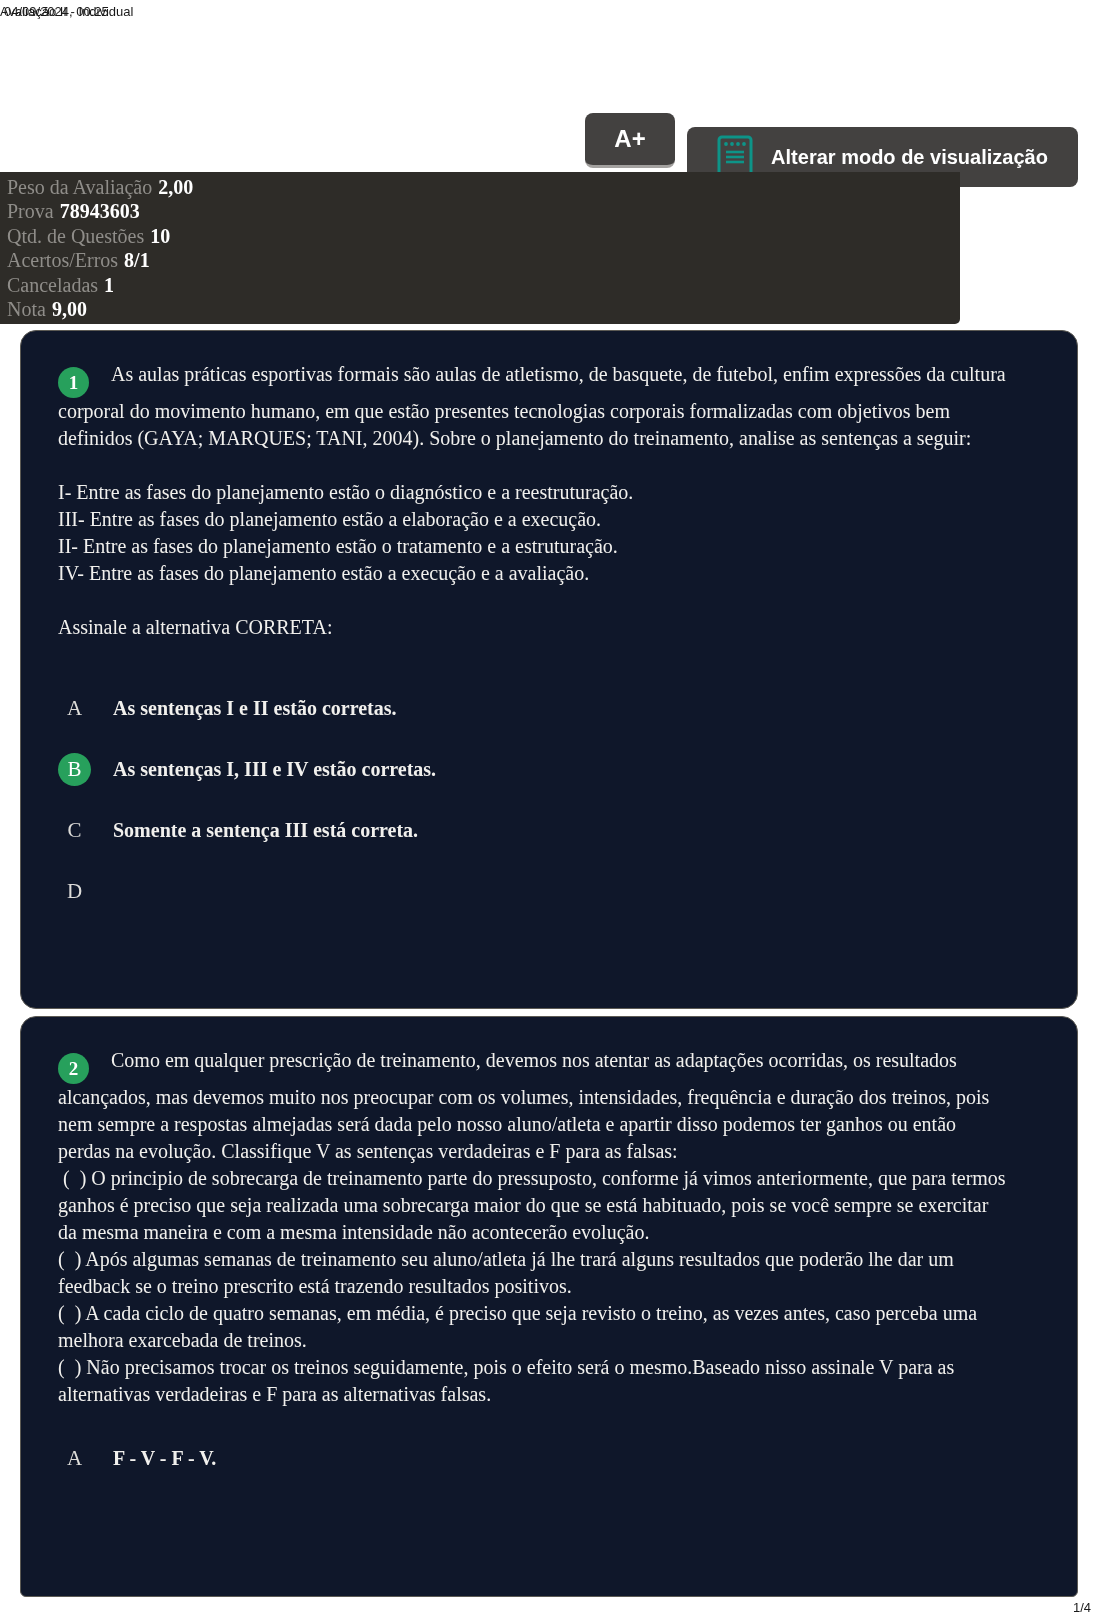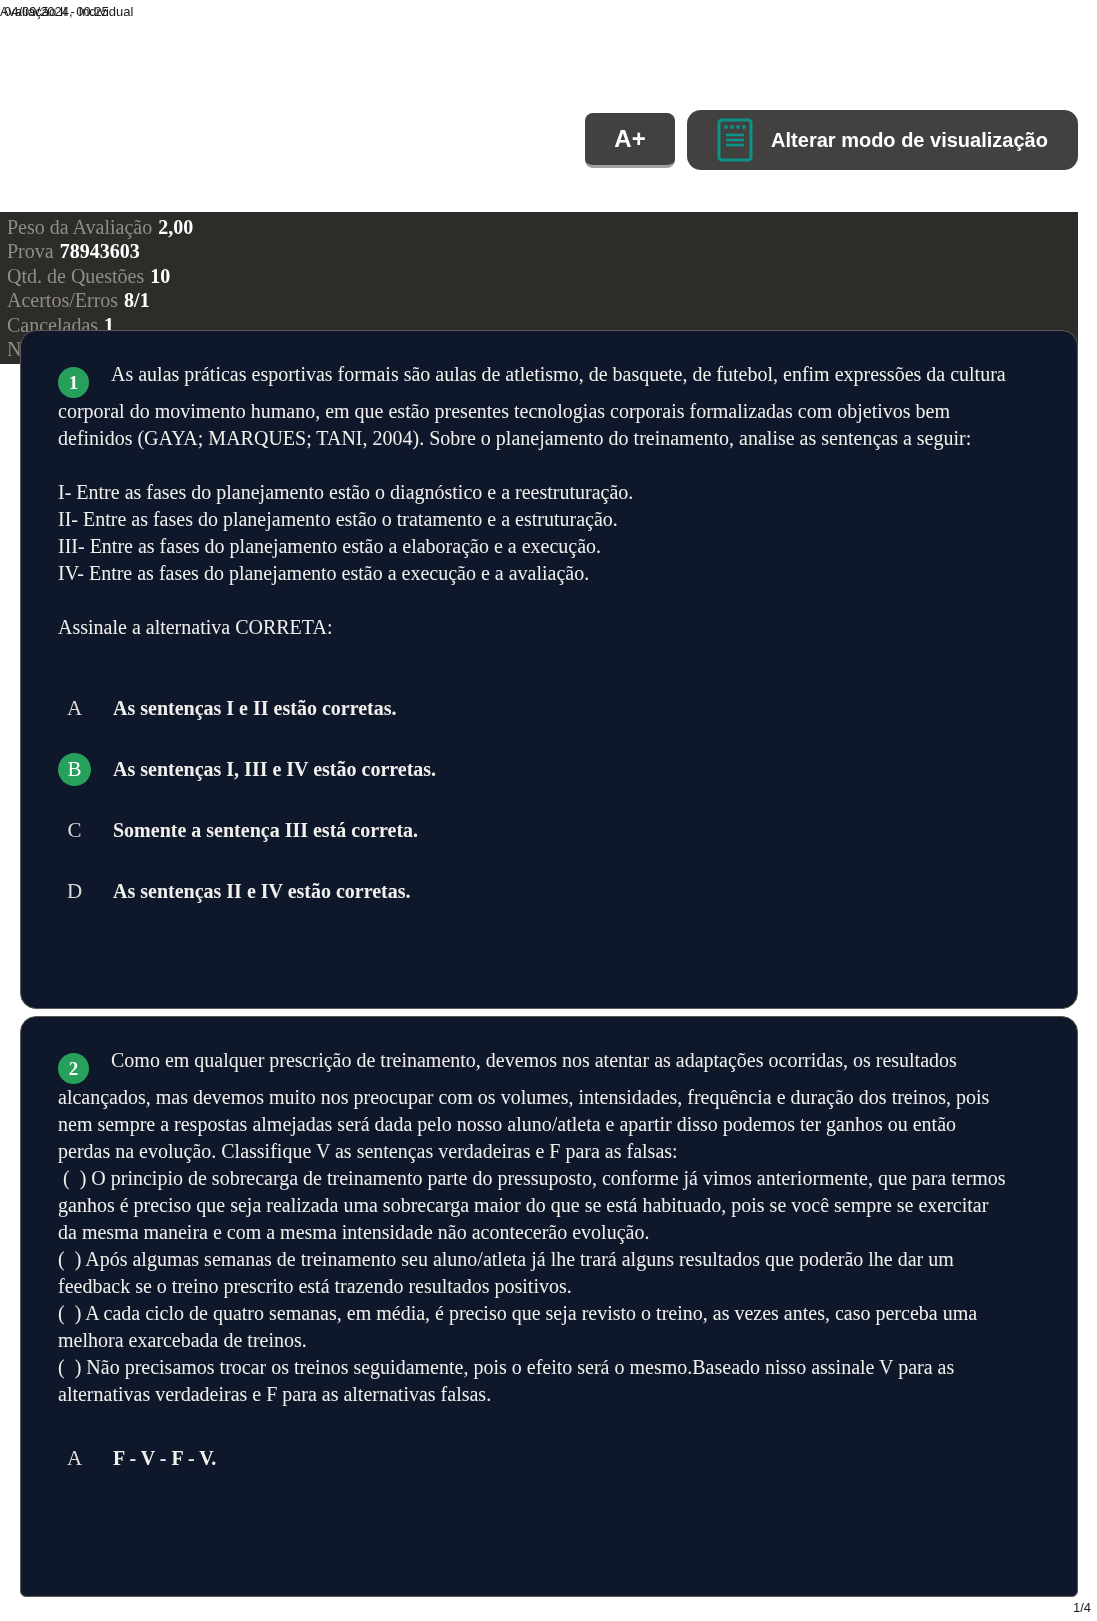--- a/index.html
+++ b/index.html
@@ -20,32 +20,32 @@
 
   
   .btn-fontsize {
     position:absolute; top:113px; left:585px; width:90px; height:55px;
     background:#434140; border-radius:8px; border:none;
     border-bottom:3px solid #a3a19f;
     color:#ffffff; font:bold 24px "Liberation Sans", sans-serif;
     display:flex; align-items:center; justify-content:center; cursor:pointer;
   }
   .btn-viewmode {
-    position:absolute; top:110px; left:687px; width:391px; height:60px;
-    background:#434140; border-radius:14px; border:none;
+    position:absolute; top:127px; left:687px; width:391px; height:60px;
+    background:#434140; border-radius:8px; border:none;
     color:#ffffff; font:bold 20px "Liberation Sans", sans-serif;
     display:flex; align-items:center; justify-content:center; gap:18px; cursor:pointer;
   }
   .btn-viewmode svg { flex:0 0 auto; }
 
   
   .summary {
-    position:absolute; top:172px; left:0; width:1078px; height:152px;
+    position:absolute; top:172px; left:0; width:960px; height:152px;
     background:#2e2c28; border-radius:0 0 5px 0;
-    padding:3px 0 0 7px; font-size:20px; line-height:24.4px;margin-top:40px;
+    padding:3px 0 0 7px; font-size:20px; line-height:24.4px;
   }
   .summary-row { white-space:nowrap; }
   .s-label { color:#8f8d89; }
   .s-value { color:#ffffff; font-weight:bold; margin-left:6px; }
 
   
   .qcard {
     position:absolute; left:20px; width:1058px;
     background:#0f172a; border:1px solid #5c5a54; border-radius:16px;
     color:#f1f0ed; font-size:20px; line-height:27px;
@@ -116,43 +116,42 @@
     <span class="s-label">Nota</span><span class="s-value">9,00</span>
   </div>
 </div>
 
 <div class="qcard" id="q1">
   <p>
     <span class="qnum">1</span><span>As aulas práticas esportivas formais são aulas de atletismo, de basquete, de futebol, enfim expressões da cultura corporal do movimento humano, em que estão presentes tecnologias corporais formalizadas com objetivos bem definidos (GAYA; MARQUES; TANI, 2004). Sobre o planejamento do treinamento, analise as sentenças a seguir:</span>
   </p>
   <div class="gap"></div>
   <p>I- Entre as fases do planejamento estão o diagnóstico e a reestruturação.</p>
+  <p>III- Entre as fases do planejamento estão a elaboração e a execução.</p>
   <p>II- Entre as fases do planejamento estão o tratamento e a estruturação.</p>
-  <p>III- Entre as fases do planejamento estão a elaboração e a execução.</p>
   <p>IV- Entre as fases do planejamento estão a execução e a avaliação.</p>
   <div class="gap"></div>
   <p>Assinale a alternativa CORRETA:</p>
   <div class="gap"></div>
 
   <div class="alts">
     <div class="alt-row">
       <span class="alt-letter">A</span>
       <span class="alt-text">As sentenças I e II estão corretas.</span>
     </div>
     <div class="alt-row">
       <span class="alt-letter selected">B</span>
       <span class="alt-text">As sentenças I, III e IV estão corretas.</span>
     </div>
     <div class="alt-row">
       <span class="alt-letter">C</span>
       <span class="alt-text">Somente a sentença III está correta.</span>
     </div>
     <div class="alt-row">
       <span class="alt-letter">D</span>
-      <span class="alt-text">As sentenças II e IV estão corretas.</span>
     </div>
   </div>
 </div>
 
 <div class="qcard" id="q2">
   <p>
     <span class="qnum">2</span><span>Como em qualquer prescrição de treinamento, devemos nos atentar as adaptações ocorridas, os resultados alcançados, mas devemos muito nos preocupar com os volumes, intensidades, frequência e duração dos treinos, pois nem sempre a respostas almejadas será dada pelo nosso aluno/atleta e apartir disso podemos ter ganhos ou então perdas na evolução. Classifique V as sentenças verdadeiras e F para as falsas:</span>
   </p>
   <p>&nbsp;(&nbsp;&nbsp;) O principio de sobrecarga de treinamento parte do pressuposto, conforme já vimos anteriormente, que para termos ganhos é preciso que seja realizada uma sobrecarga maior do que se está habituado, pois se você sempre se exercitar da mesma maneira e com a mesma intensidade não acontecerão evolução.</p>
   <p>(&nbsp;&nbsp;) Após algumas semanas de treinamento seu aluno/atleta já lhe trará alguns resultados que poderão lhe dar um feedback se o treino prescrito está trazendo resultados positivos.</p>

